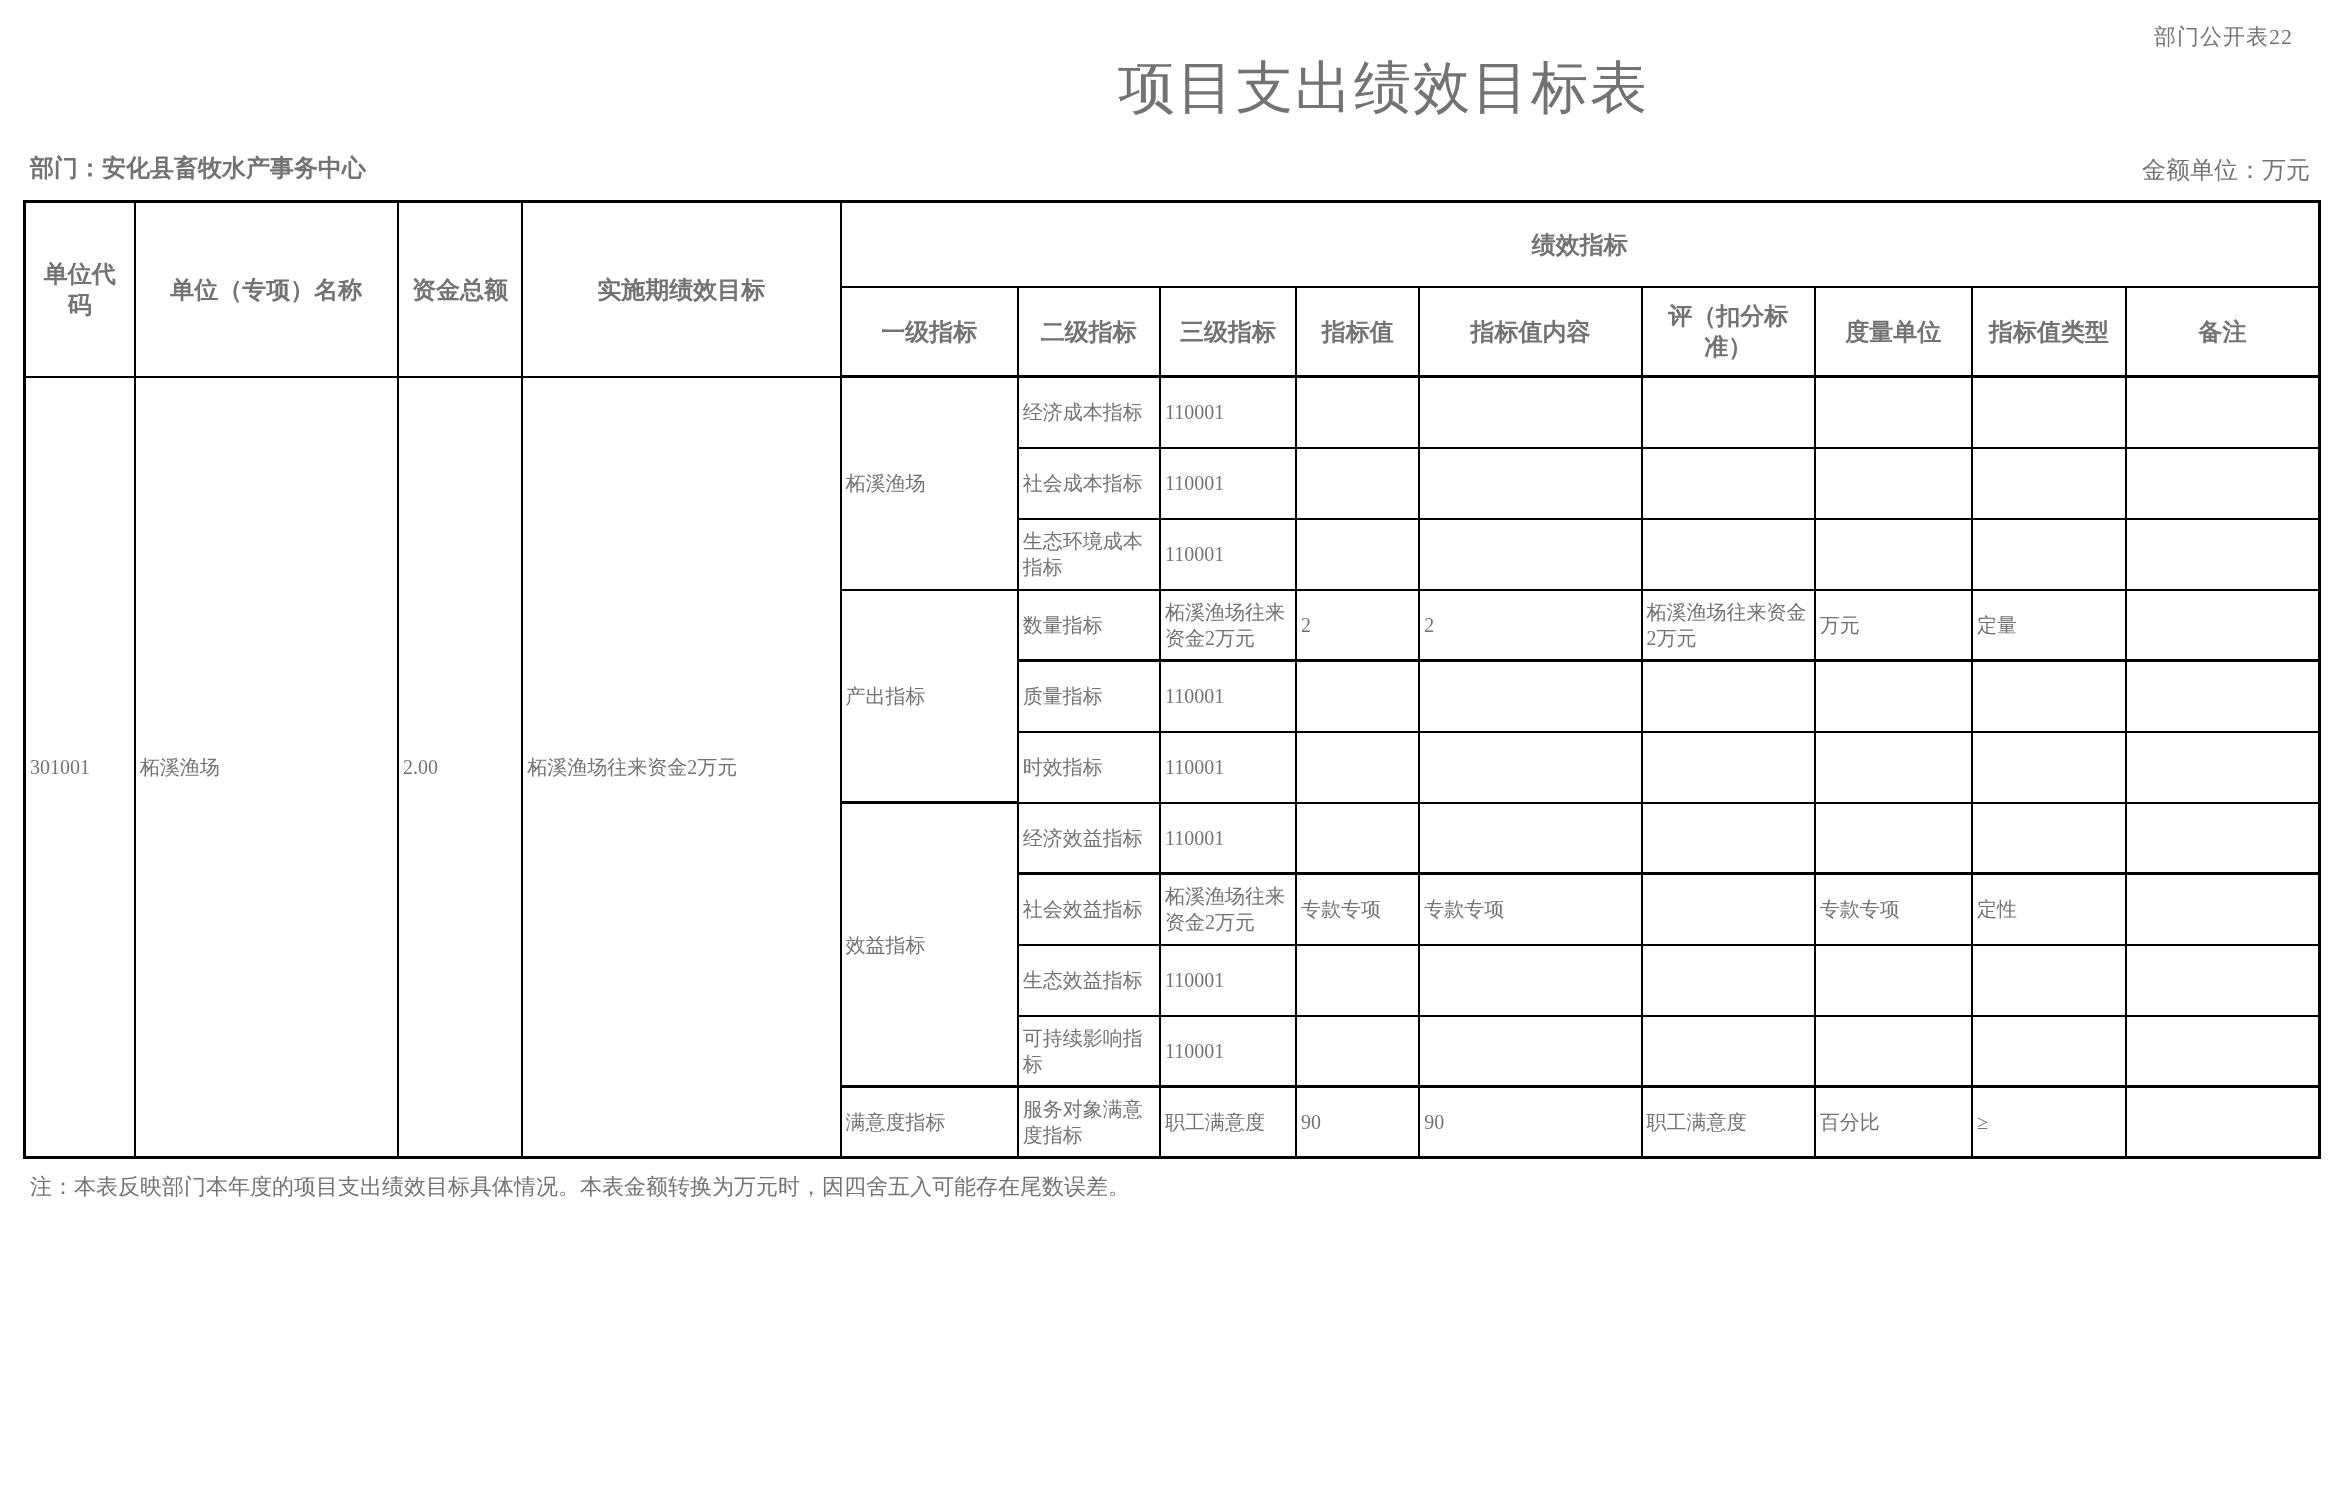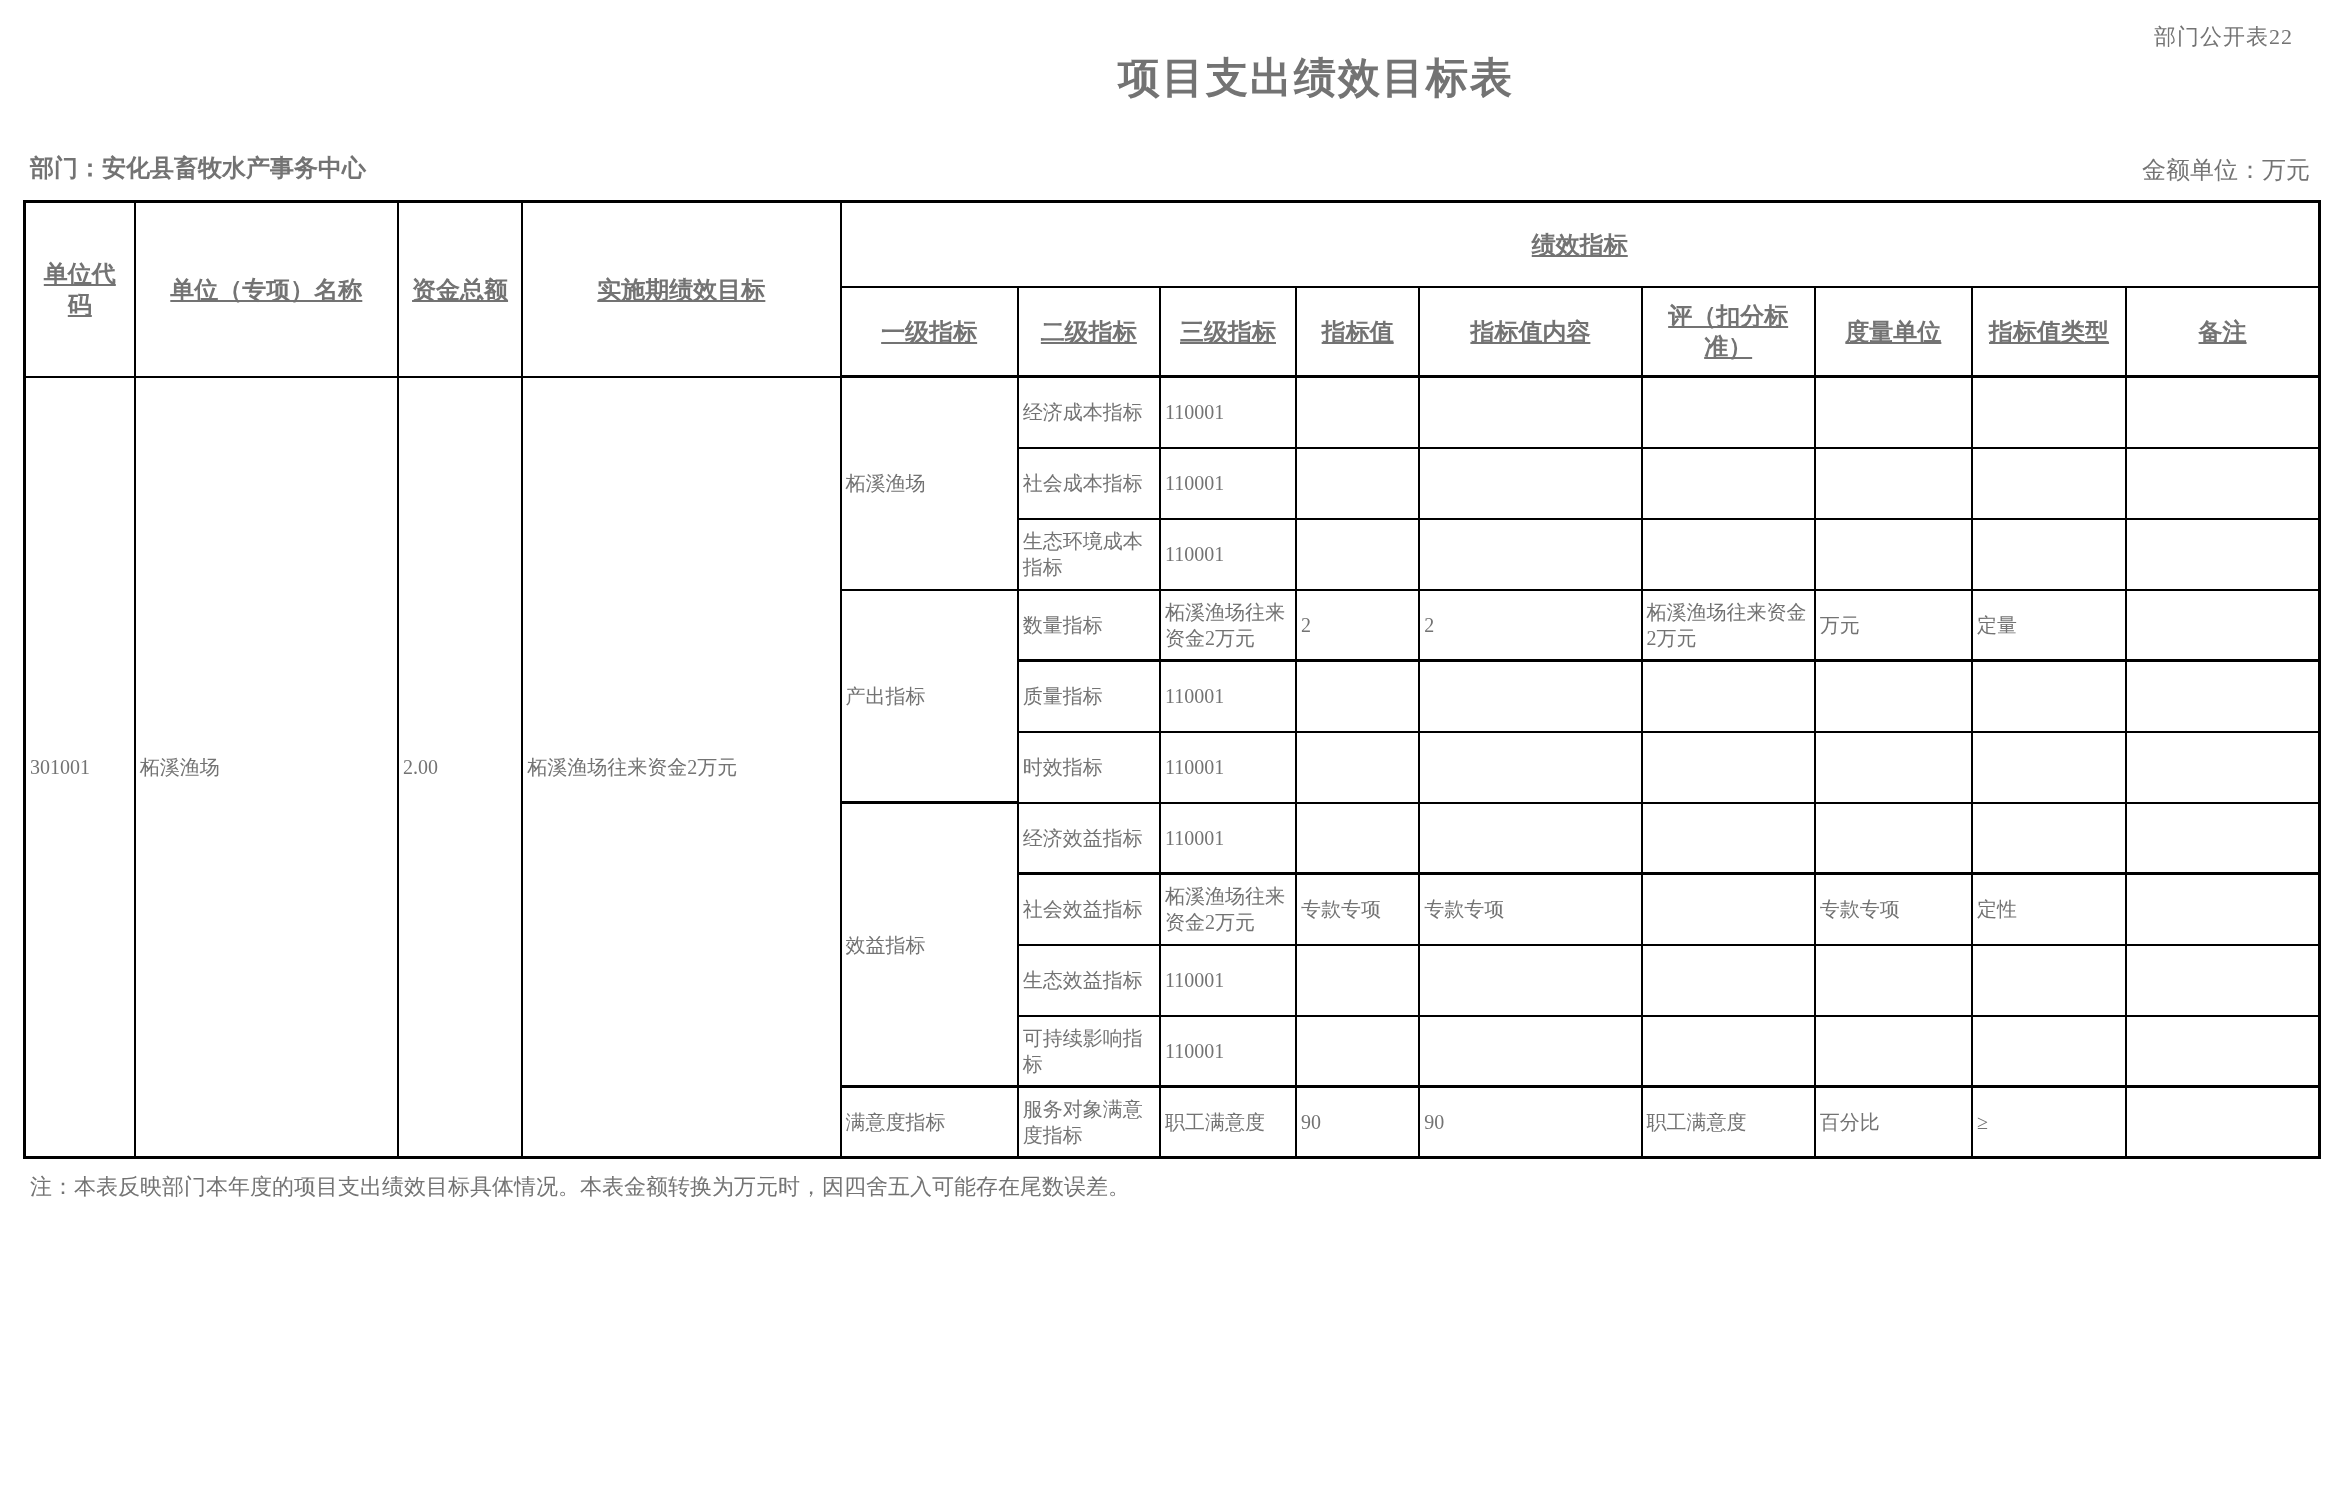--- a/index.html
+++ b/index.html
@@ -10,21 +10,21 @@
     font-family:"Liberation Serif","DejaVu Serif",serif;
     color:#737373;
     overflow:hidden;
   }
   .sheet-label{
     position:absolute;top:22px;right:45px;
     font-size:22px;letter-spacing:1px;
   }
   .page-title{
     position:absolute;top:50px;left:1118px;
-    font-size:42px;font-weight:bold;letter-spacing:2px;
+    font-size:57px;font-weight:normal;letter-spacing:2px;
     font-family:"Liberation Serif","DejaVu Serif",serif;
   }
   .dept-label{
     position:absolute;top:152px;left:30px;
     font-size:24px;font-weight:bold;
     font-family:Liberation Mono, monospace;
   }
   .unit-label{
     position:absolute;top:154px;right:28px;
     font-size:24px;
@@ -41,21 +41,20 @@
     overflow:hidden;
     vertical-align:middle;
     line-height:1.3;
   }
   table.main th{
     font-family:"Liberation Sans","DejaVu Sans",sans-serif;
     font-weight:bold;
     font-size:24px;
     text-align:center;
     padding:2px 8px;
-    text-decoration:underline;
   }
   table.main td{
     font-size:20px;
     text-align:left;
     padding:2px 4px;
     word-break:break-all;
   }
   tr.hdr1{height:85px;}
   tr.hdr2{height:90px;}
   tr.hdr2 th{border-bottom:3px solid #000;}

